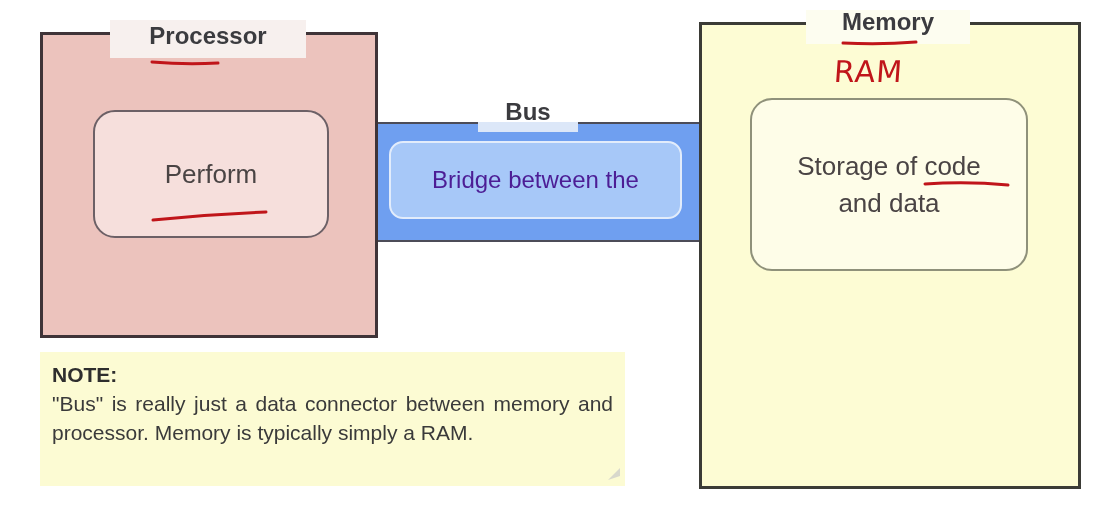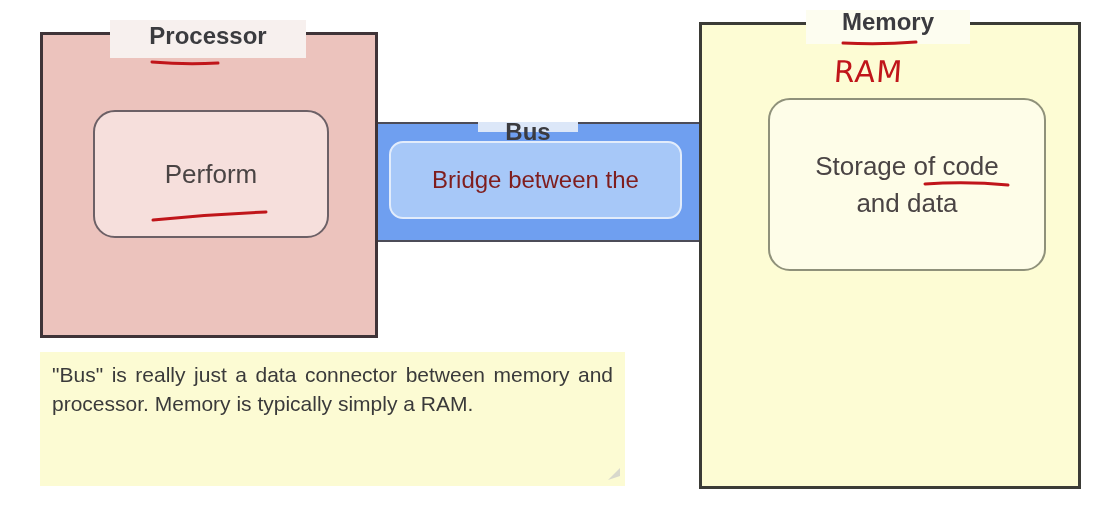--- a/index.html
+++ b/index.html
@@ -7,23 +7,23 @@
          font-family:"Liberation Sans", sans-serif; color:#3a3a3a; }
   .abs { position:absolute; box-sizing:border-box; }
   .proc { left:40px; top:32px; width:338px; height:306px; background:#ecc3bd; border:3px solid #3f3438; }
   .mem { left:699px; top:22px; width:382px; height:467px; background:#fdfcd4; border:3px solid #3b3b36; }
   .bus { left:378px; top:122px; width:322px; height:120px; background:#6f9ff0; border-top:2px solid #4c4c58; border-bottom:2px solid #4c4c58; }
   .title-bg { background:#f7f0ee; }
   .title { font-weight:bold; font-size:24px; color:#3b3b3f; text-align:center; line-height:32px; }
   .inner { border:2px solid #6c6066; border-radius:22px; display:flex; align-items:center; justify-content:center;
            text-align:center; font-size:26px; line-height:37px; color:#4a4444; }
   .proc-inner { left:93px; top:110px; width:236px; height:128px; background:#f6dfdc; }
-  .mem-inner { left:768px; top:98px; width:278px; height:173px; background:#fefde8; border-color:#8f917a; }
+  .mem-inner { left:750px; top:98px; width:278px; height:173px; background:#fefde8; border-color:#8f917a; }
   .bus-inner { left:389px; top:141px; width:293px; height:78px; background:#a7c8f8; border-color:#e2ecfb; border-radius:14px;
-               font-size:24px; line-height:34px; color:#7f1d1d; }
+               font-size:24px; line-height:34px; color:#4c1d95; }
   .note { left:40px; top:352px; width:585px; height:134px; background:#fcfbd3; padding:8px 12px 0 12px; font-size:21px; color:#3a3a3a; line-height:29px; }
   .note-head { font-weight:bold; color:#2e2e2e; }
   .note-body { text-align:justify; text-align-last:left; }
   .pen { position:absolute; }
 </style>
 </head>
 <body>
 
 <div class="abs proc"></div>
 <div class="abs title-bg" style="left:110px;top:20px;width:196px;height:38px;"></div>
@@ -35,21 +35,21 @@
   <div>
     <div>Perform</div>
   </div>
 </div>
 <svg class="pen" style="left:150px;top:208px;" width="120" height="16">
   <path d="M3 12 Q60 6 116 4" stroke="#c0151a" stroke-width="3" fill="none" stroke-linecap="round"></path>
 </svg>
 
 <div class="abs bus"></div>
 <div class="abs" style="left:478px;top:122px;width:100px;height:10px;background:#dce7f8;"></div>
-<div class="abs title" style="left:478px;top:96px;width:100px;margin-top:20px;">Bus</div>
+<div class="abs title" style="left:478px;top:96px;width:100px;">Bus</div>
 <div class="abs inner bus-inner">
   <div>
     <div>Bridge between the</div>
   </div>
 </div>
 
 <div class="abs mem"></div>
 <div class="abs" style="left:806px;top:10px;width:164px;height:34px;background:#fdfdf0;"></div>
 <div class="abs title" style="left:806px;top:6px;width:164px;text-align:center;">Memory</div>
 <svg class="pen" style="left:840px;top:38px;" width="80" height="10">
@@ -60,17 +60,18 @@
   <div>
     <div>Storage of code</div>
     <div>and data</div>
   </div>
 </div>
 <svg class="pen" style="left:922px;top:178px;" width="90" height="12">
   <path d="M3 6 Q45 3 86 7" stroke="#c0151a" stroke-width="3" fill="none" stroke-linecap="round"></path>
 </svg>
 
 <div class="abs note">
+  <div class="note-head">NOTE:</div>
   <div class="note-body">"Bus" is really just a data connector between memory and processor.  Memory is typically simply a RAM.</div>
 </div>
 <svg class="pen" style="left:606px;top:466px;" width="16" height="16">
   <path d="M2 14 L14 2 L14 10 Z" fill="#d8d8cc"></path>
 </svg>
 
 </body></html>

